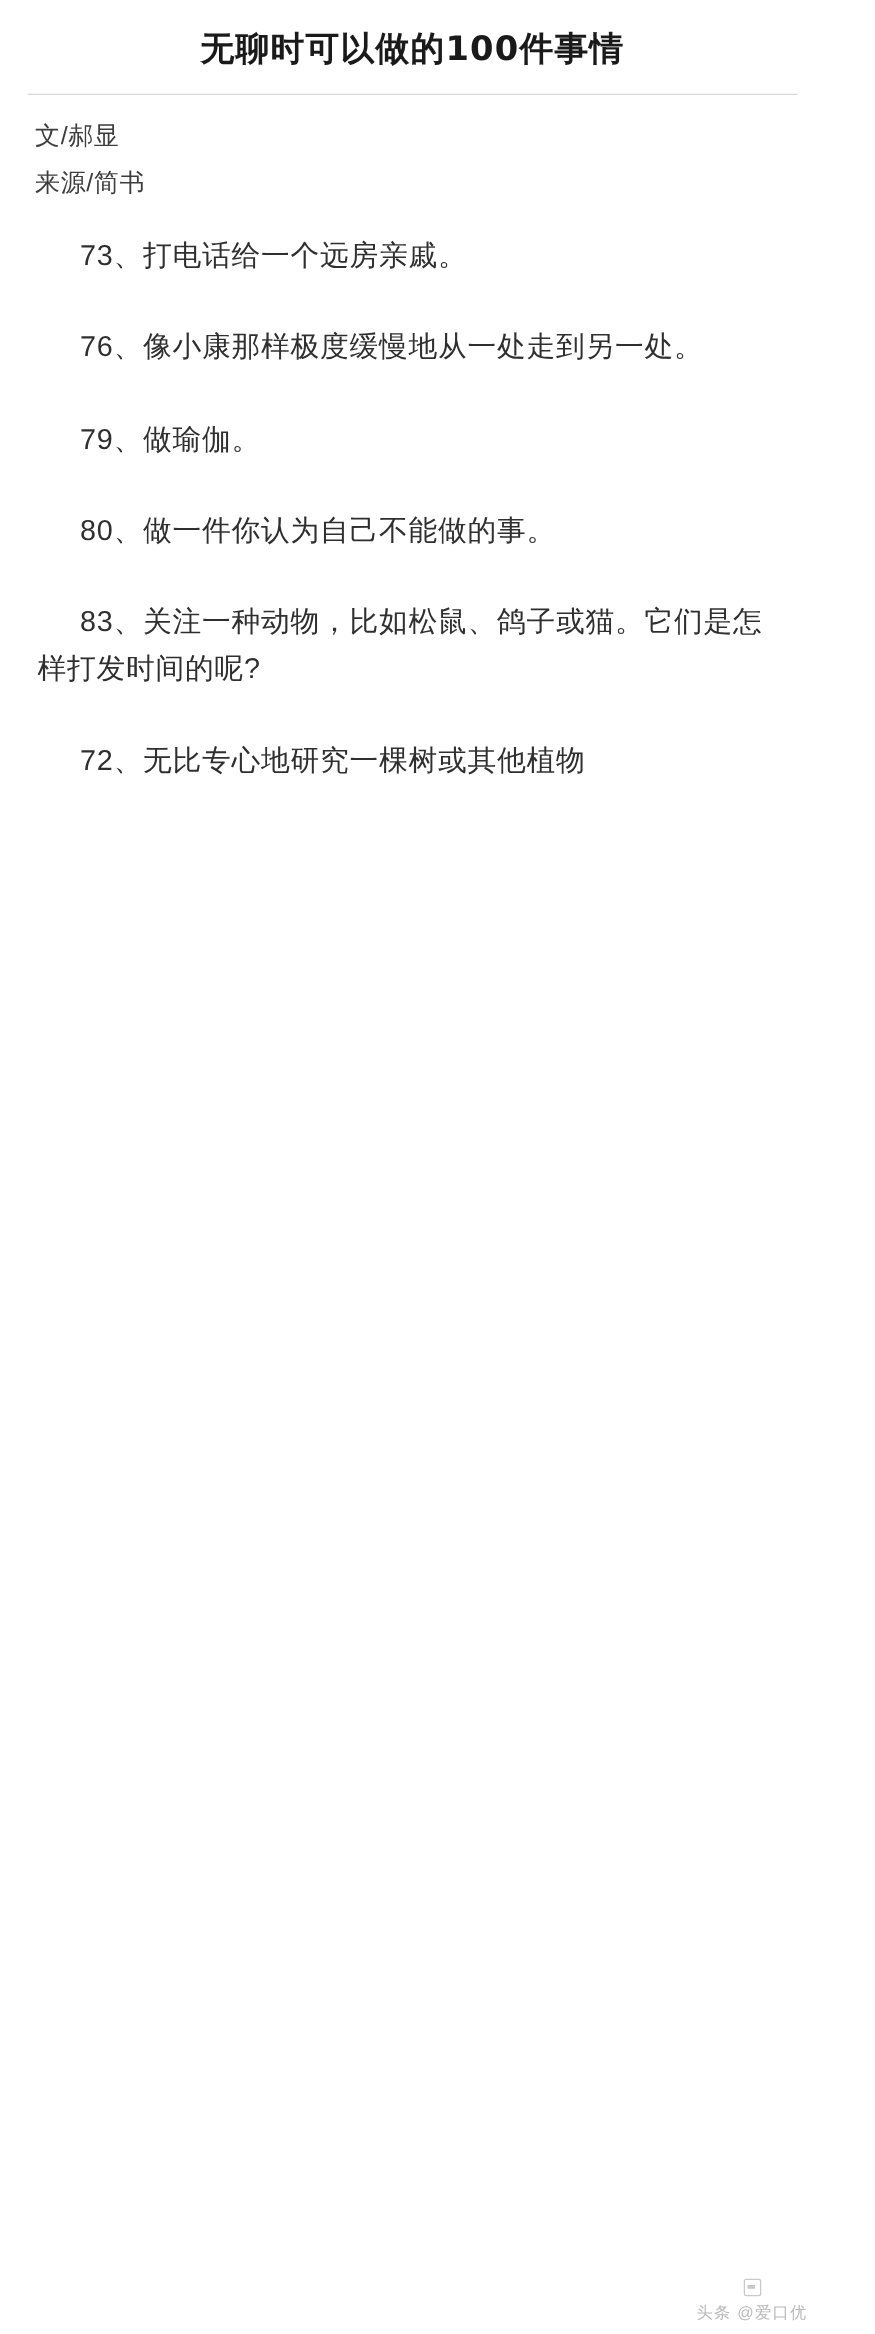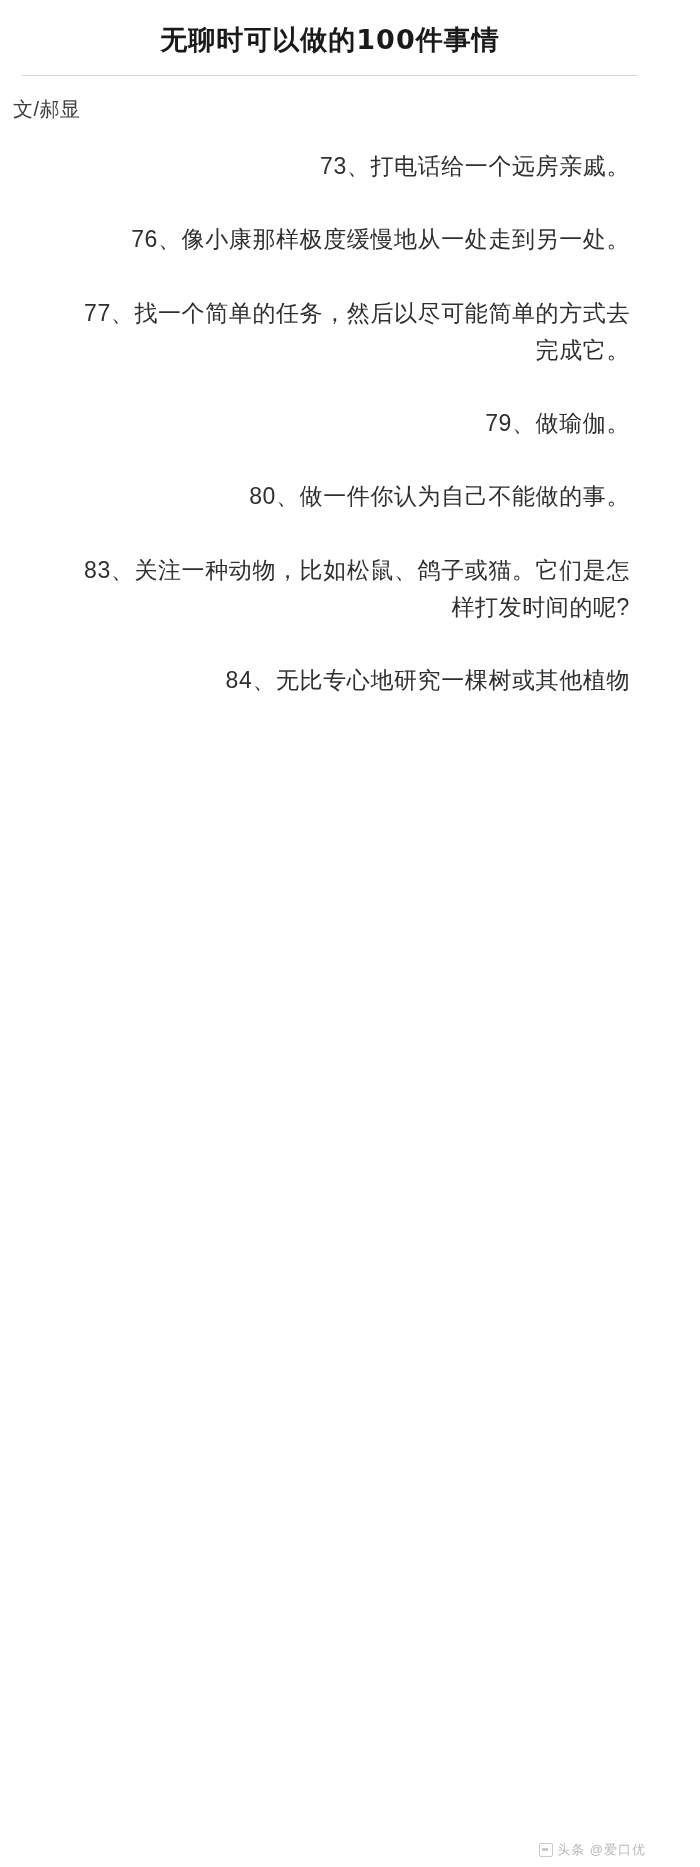--- a/index.html
+++ b/index.html
@@ -31,54 +31,54 @@
     padding: 22px 30px 18px 30px;
     line-height: 1.3;
     font-family: "DejaVu Sans", "Liberation Sans", sans-serif;
   }
   .divider {
     height: 1px;
     background: #d8d8d8;
     margin: 0 22px 14px 22px;
   }
   .byline-block {
-    padding: 0 13px;
+    padding: 0 28px;
   }
   .byline {
     font-size: 20px;
     color: #3d3d3d;
     line-height: 1.9;
     letter-spacing: 0.5px;
   }
   .list {
     padding: 20px 30px 0 30px;
   }
   .item {
     font-size: 23px;
     line-height: 1.62;
     color: #2f2f2f;
     margin: 0 0 36px 0;
     text-indent: 34px;
     letter-spacing: 0.6px;
     word-break: break-all;
-    text-align: right;
   }
   .item:last-child {
     margin-bottom: 10px;
   }
   .watermark {
     position: absolute;
     right: 14px;
     bottom: 8px;
     font-size: 13px;
     color: #b9b9b9;
     letter-spacing: 1px;
     display: flex;
     align-items: center;
     gap: 4px;
+    flex-direction: column;
   }
   .wm-icon {
     display: inline-block;
     width: 12px;
     height: 12px;
     border: 1px solid #c9c9c9;
     border-radius: 2px;
     position: relative;
   }
   .wm-icon::after {
@@ -95,30 +95,30 @@
 <body>
 
 <div class="page">
 
   <div class="article-title">无聊时可以做的100件事情</div>
 
   <div class="divider"></div>
 
   <div class="byline-block">
     <div class="byline">文/郝显</div>
+    <div class="byline">来源/简书</div>
   </div>
 
   <div class="list">
     <p class="item">73、打电话给一个远房亲戚。</p>
     <p class="item">76、像小康那样极度缓慢地从一处走到另一处。</p>
-    <p class="item">77、找一个简单的任务，然后以尽可能简单的方式去完成它。</p>
     <p class="item">79、做瑜伽。</p>
     <p class="item">80、做一件你认为自己不能做的事。</p>
     <p class="item">83、关注一种动物，比如松鼠、鸽子或猫。它们是怎样打发时间的呢?</p>
-    <p class="item">84、无比专心地研究一棵树或其他植物</p>
+    <p class="item">72、无比专心地研究一棵树或其他植物</p>
   </div>
 
   <div class="watermark">
     <span class="wm-icon"></span>
     <span>头条 @爱口优</span>
   </div>
 
 </div>
 
 </body></html>

